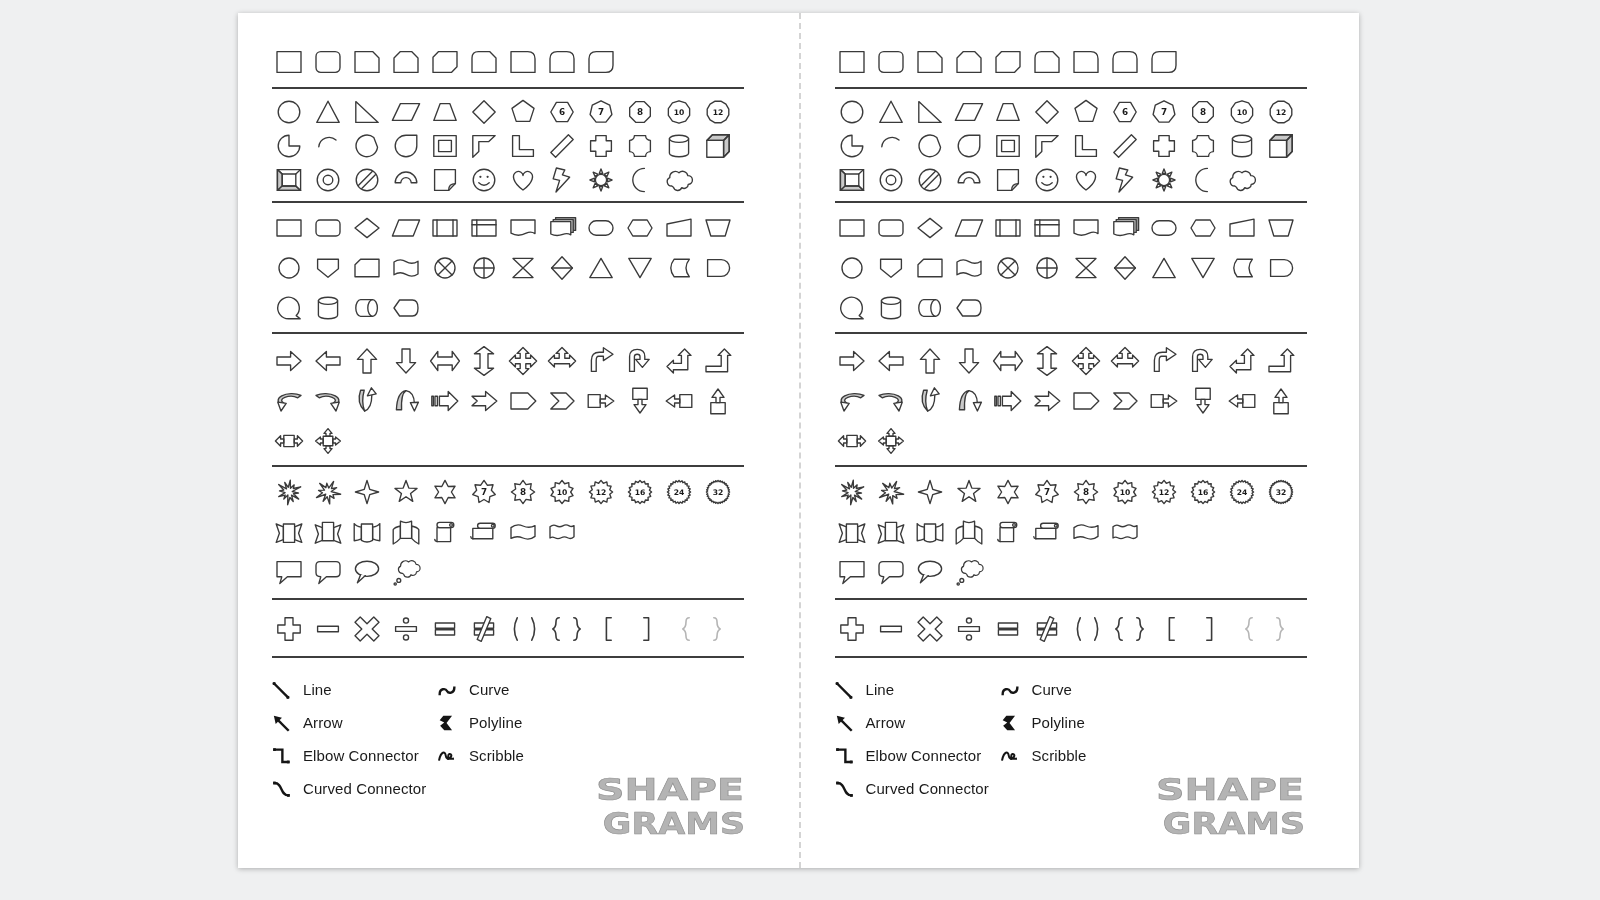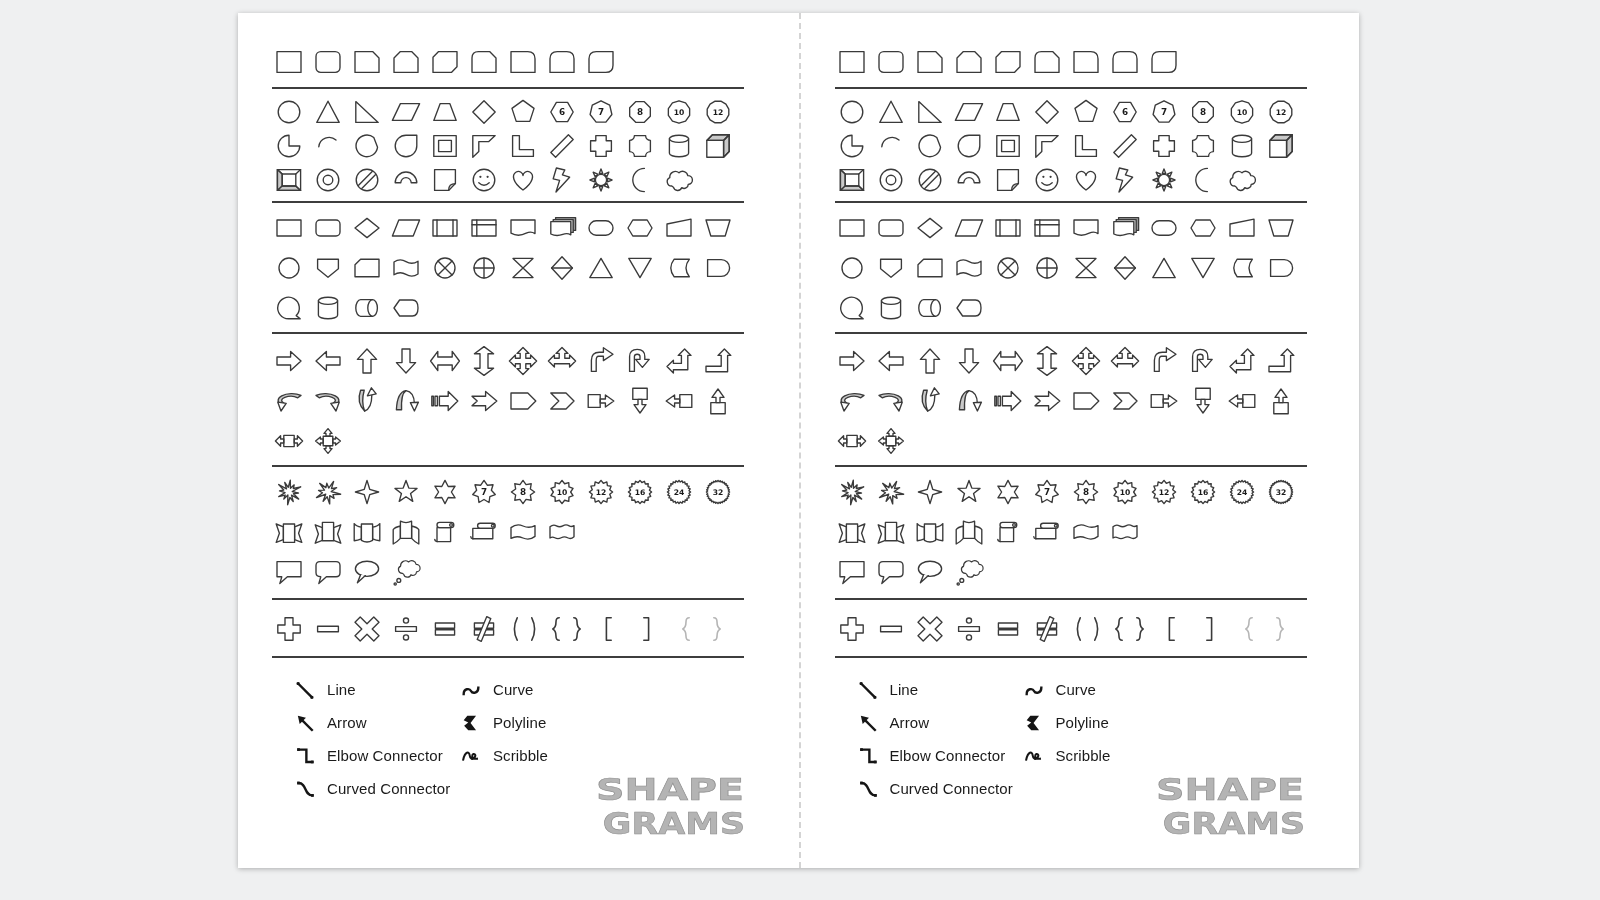--- a/index.html
+++ b/index.html
@@ -19,21 +19,21 @@
   .sec.s3{padding:9px 0 8px}
   .sec.s4{padding:11px 0 8px}
   .sec.s5{padding:9px 0 10px}
   .sec.s6{padding:13px 0 11px}
   .row{display:flex;gap:5px;align-items:center}
   .cell{width:34px;height:32px;flex:0 0 auto}
   .cell svg{width:100%;height:100%;display:block;overflow:visible}
   .cell.narrow{width:16px}
   .cell.sp1{margin-left:10px}
   .cell.sp2{margin-left:18px}
-  .legend{position:absolute;left:56px;top:660px;display:flex;align-items:flex-start}
+  .legend{position:absolute;left:32px;top:660px;display:flex;align-items:flex-start}
   .legend-col{display:flex;flex-direction:column}
   .legend-col.c1{width:166px}
   .legend-item{display:flex;align-items:center;gap:11px;height:33px}
   .legend-item .licon{width:22px;height:22px;flex:0 0 auto}
   .legend-item .licon svg{width:100%;height:100%;display:block;overflow:visible}
   .legend-item .llabel{font-size:15px;color:#1a1a1a;letter-spacing:.1px;white-space:nowrap}
   .logo{position:absolute;right:50px;bottom:24px;width:158px;height:72px}
 </style>
 </head>
 <body>

